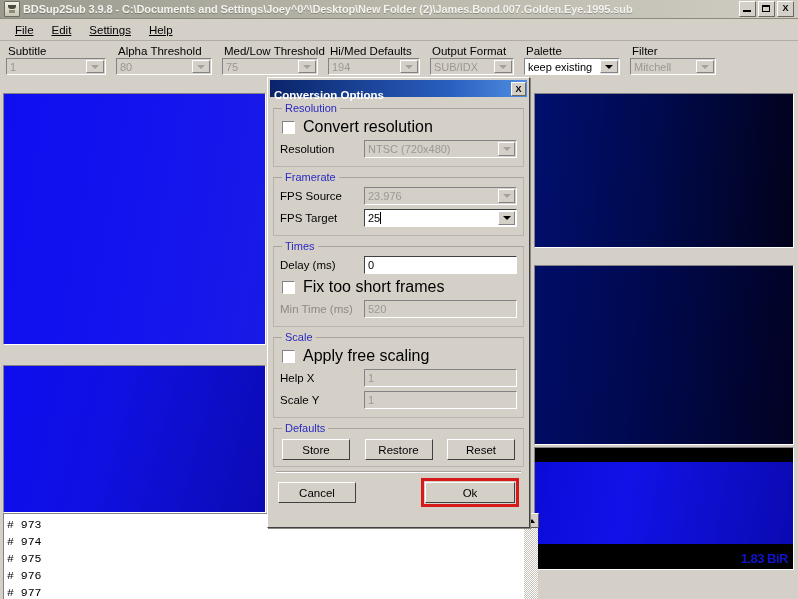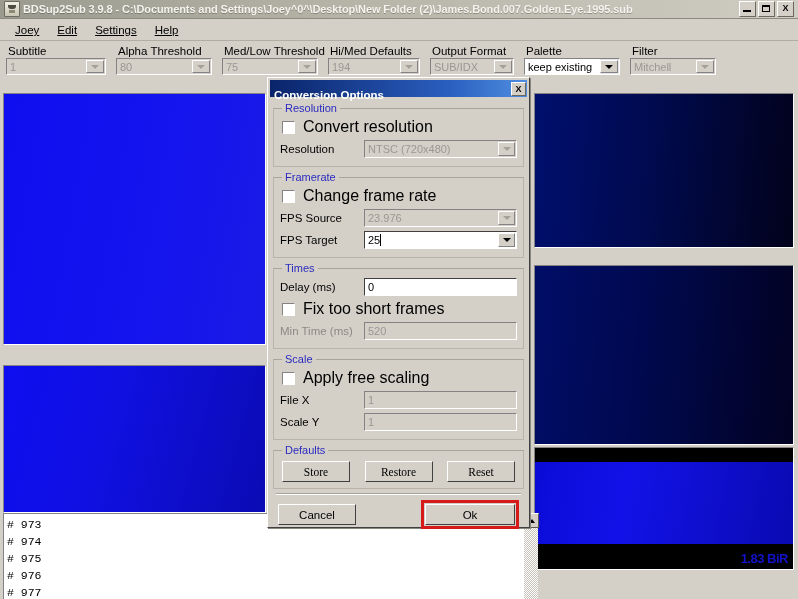--- a/index.html
+++ b/index.html
@@ -193,21 +193,21 @@
   .fcombo.on .fa:after{border-top-color:#000;}
   .caret{display:inline-block;width:1px;height:12px;background:#000;margin-left:0px;}
 
   .btnrow{display:flex;justify-content:space-between;padding:3px 2px 2px 2px;}
   .btn{
     height:21px;box-sizing:border-box;background:#d4d0c8;
     border:1px solid;border-color:#fff #404040 #404040 #fff;
     display:flex;align-items:center;justify-content:center;
     font-size:11.5px;color:#000;
   }
-  .btn.w{width:68px;font-family:Liberation Serif, serif;}
+  .btn.w{width:68px;}
   .dlg-sep{height:1px;background:#a8a49c;border-bottom:1px solid #fff;margin:3px 3px 0 3px;}
   .bottomrow{display:flex;justify-content:space-between;align-items:center;padding:5px 5px 0 5px;}
   .ok-wrap{border:3px solid #d61a1a;padding:1px;box-sizing:border-box;}
 </style>
 </head>
 <body>
 
 <div id="app">
 
   <div class="titlebar">
@@ -218,21 +218,21 @@
           <i></i>
         </div>
       <div class="tb-btn tb-max">
           <i></i>
         </div>
       <div class="tb-btn tb-close">X</div>
     </div>
   </div>
 
   <div class="menubar">
-    <div class="menu-item"><u>Joey</u></div>
+    <div class="menu-item"><u>File</u></div>
     <div class="menu-item"><u>Edit</u></div>
     <div class="menu-item"><u>Settings</u></div>
     <div class="menu-item"><u>Help</u></div>
   </div>
 
   <div class="optbar">
 
     <div class="optgrp" style="width:104px">
       <div class="lbl">Subtitle</div>
       <div class="combo" style="width:100px">
@@ -348,24 +348,20 @@
           <div class="rlbl">Resolution</div>
           <div class="fcombo">
             <div class="fv">NTSC (720x480)</div>
             <div class="fa"></div>
           </div>
         </div>
       </fieldset>
 
       <fieldset class="grp">
         <legend>Framerate</legend>
-        <div class="chkrow">
-          <div class="chk"></div>
-          <div class="chklbl">Change frame rate</div>
-        </div>
         <div class="row">
           <div class="rlbl">FPS Source</div>
           <div class="fcombo">
             <div class="fv">23.976</div>
             <div class="fa"></div>
           </div>
         </div>
         <div class="row">
           <div class="rlbl">FPS Target</div>
           <div class="fcombo on">
@@ -394,21 +390,21 @@
         </div>
       </fieldset>
 
       <fieldset class="grp">
         <legend>Scale</legend>
         <div class="chkrow">
           <div class="chk"></div>
           <div class="chklbl">Apply free scaling</div>
         </div>
         <div class="row">
-          <div class="rlbl">File X</div>
+          <div class="rlbl">Help X</div>
           <div class="field">1</div>
         </div>
         <div class="row">
           <div class="rlbl">Scale Y</div>
           <div class="field">1</div>
         </div>
       </fieldset>
 
       <fieldset class="grp" style="padding-bottom:4px;">
         <legend>Defaults</legend>

